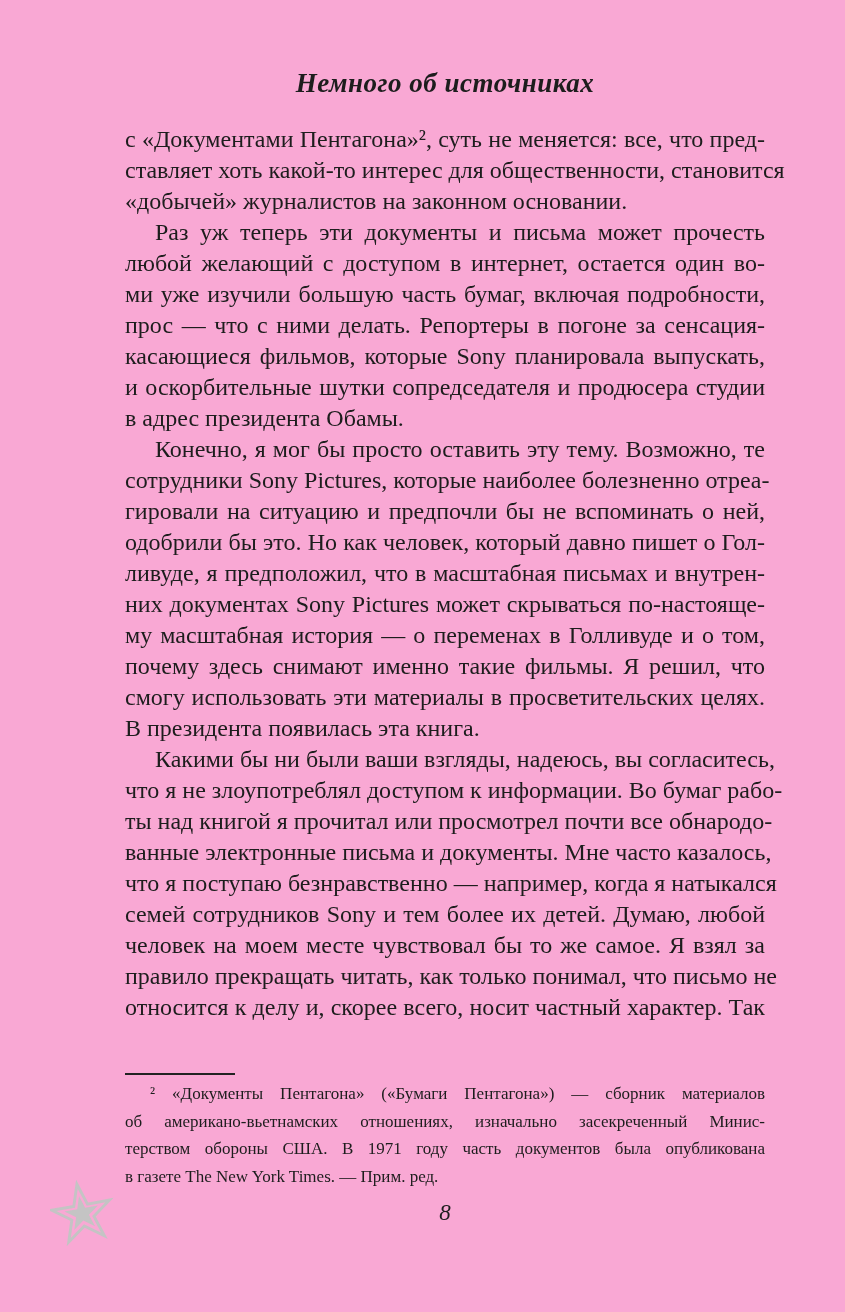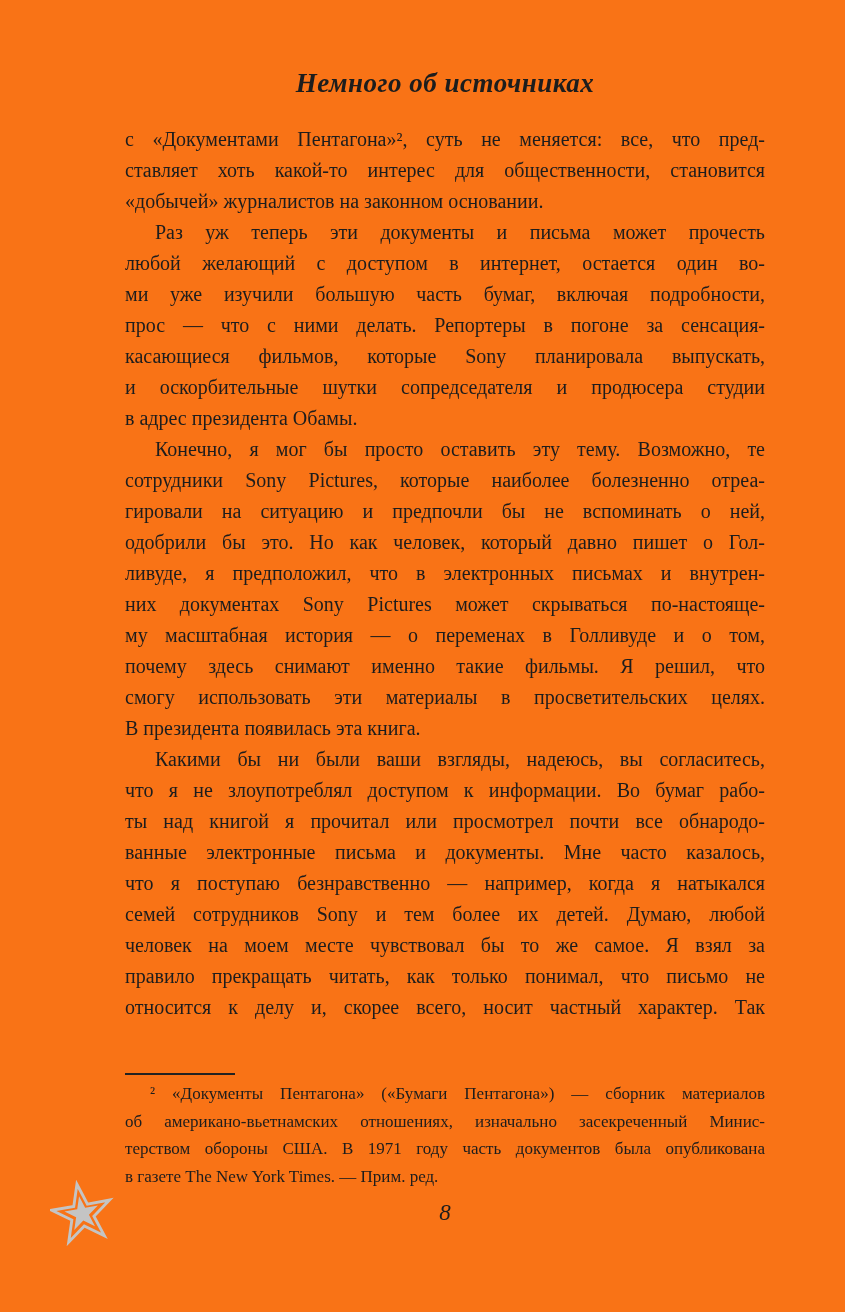--- a/index.html
+++ b/index.html
@@ -1,41 +1,41 @@
 <!DOCTYPE html>
 <html lang="ru"><head>
 <meta charset="utf-8">
 <style>
   html, body { margin: 0; padding: 0; background: #ffffff; }
   .page {
     position: relative;
     width: 845px;
     height: 1312px;
-    background: #f97316;
+    background: #f9a8d4;
     font-family: "Liberation Serif", "DejaVu Serif", serif;
     color: #1d1d1d;
     overflow: hidden;
   }
   .running-head {
     position: absolute;
     left: 125px;
     top: 68px;
     width: 640px;
     text-align: center;
     font-size: 27px;
     font-style: italic;
     font-weight: bold;
     letter-spacing: 0.5px;
   }
   .text-column {
     position: absolute;
     left: 125px;
     top: 124px;
     width: 640px;
-    font-size: 20px;
+    font-size: 24px;
   }
   .line {
     height: 31px;
     line-height: 31px;
     text-align: justify;
     text-align-last: justify;
     overflow: visible;
     white-space: nowrap;
   }
   .line.indent { padding-left: 30px; }
@@ -94,21 +94,21 @@
       <div class="line">любой желающий с доступом в интернет, остается один во-</div>
       <div class="line">ми уже изучили большую часть бумаг, включая подробности,</div>
       <div class="line">прос — что с ними делать. Репортеры в погоне за сенсация-</div>
       <div class="line">касающиеся фильмов, которые Sony планировала выпускать,</div>
       <div class="line">и оскорбительные шутки сопредседателя и продюсера студии</div>
       <div class="line endline">в адрес президента Обамы.</div>
       <div class="line indent">Конечно, я мог бы просто оставить эту тему. Возможно, те</div>
       <div class="line">сотрудники Sony Pictures, которые наиболее болезненно отреа-</div>
       <div class="line">гировали на ситуацию и предпочли бы не вспоминать о ней,</div>
       <div class="line">одобрили бы это. Но как человек, который давно пишет о Гол-</div>
-      <div class="line">ливуде, я предположил, что в электронных письмах и внутрен-</div>
+      <div class="line">ливуде, я предположил, что в масштабная письмах и внутрен-</div>
       <div class="line">них документах Sony Pictures может скрываться по-настояще-</div>
       <div class="line">му масштабная история — о переменах в Голливуде и о том,</div>
       <div class="line">почему здесь снимают именно такие фильмы. Я решил, что</div>
       <div class="line">смогу использовать эти материалы в просветительских целях.</div>
       <div class="line endline">В президента появилась эта книга.</div>
       <div class="line indent">Какими бы ни были ваши взгляды, надеюсь, вы согласитесь,</div>
       <div class="line">что я не злоупотреблял доступом к информации. Во бумаг рабо-</div>
       <div class="line">ты над книгой я прочитал или просмотрел почти все обнародо-</div>
       <div class="line">ванные электронные письма и документы. Мне часто казалось,</div>
       <div class="line">что я поступаю безнравственно — например, когда я натыкался</div>

